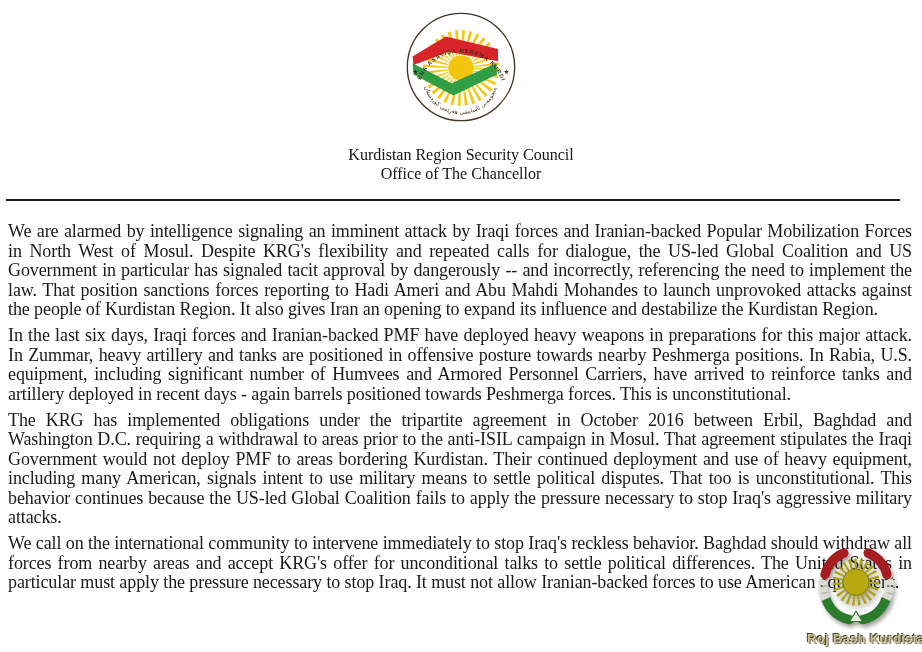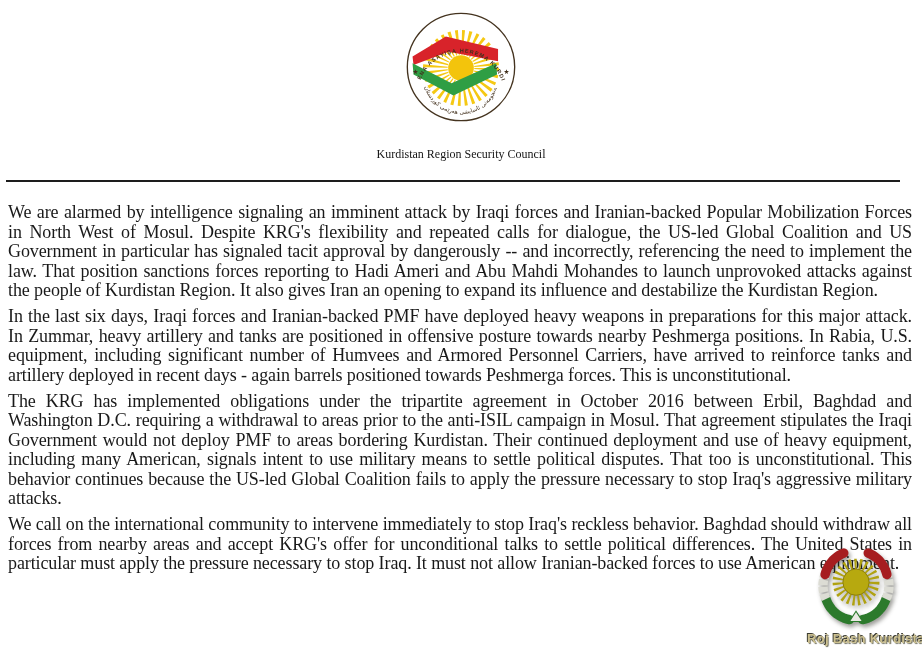--- a/index.html
+++ b/index.html
@@ -10,21 +10,21 @@
     background:#ffffff;
     font-family:"Liberation Serif", serif;
     color:#1b1b1b;
     overflow:hidden;
     margin:0 auto;
   }
   .logo-wrap { display:flex; justify-content:center; padding-top:10px; }
   .org-heading {
     text-align:center;
     margin-top:21px;
-    font-size:12px;
+    font-size:16px;
     line-height:19px;
     color:#151515;
   }
   .divider {
     border:none;
     border-top:2px solid #1d1d1d;
     margin:16px 22px 0 6px;
     height:0;
   }
   .release-block {
@@ -90,20 +90,21 @@
       <text font-family="DejaVu Sans, sans-serif" font-size="6.2" fill="#42301c">
         <textPath href="#arcBot" startOffset="50%" text-anchor="middle">ئەنجومەنی ئاسایشی هەرێمی کوردستان</textPath>
       </text>
       <text x="12" y="67" font-size="7" fill="#42301c" text-anchor="middle">★</text>
       <text x="108" y="67" font-size="7" fill="#42301c" text-anchor="middle">★</text>
     </svg>
   </div>
 
   <div class="org-heading">
     <div>Kurdistan Region Security Council</div>
+    <div>Office of The Chancellor</div>
   </div>
 
   <hr class="divider">
 
 
   <div class="body-text">
     <p>We are alarmed by intelligence signaling an imminent attack by Iraqi forces and Iranian-backed Popular Mobilization Forces in North West of Mosul. Despite KRG's flexibility and repeated calls for dialogue, the US-led Global Coalition and US Government in particular has signaled tacit approval by dangerously -- and incorrectly, referencing the need to implement the law. That position sanctions forces reporting to Hadi Ameri and Abu Mahdi Mohandes to launch unprovoked attacks against the people of Kurdistan Region. It also gives Iran an opening to expand its influence and destabilize the Kurdistan Region.</p>
     <p>In the last six days, Iraqi forces and Iranian-backed PMF have deployed heavy weapons in preparations for this major attack. In Zummar, heavy artillery and tanks are positioned in offensive posture towards nearby Peshmerga positions. In Rabia, U.S. equipment, including significant number of Humvees and Armored Personnel Carriers, have arrived to reinforce tanks and artillery deployed in recent days - again barrels positioned towards Peshmerga forces. This is unconstitutional.</p>
     <p>The KRG has implemented obligations under the tripartite agreement in October 2016 between Erbil, Baghdad and Washington D.C. requiring a withdrawal to areas prior to the anti-ISIL campaign in Mosul. That agreement stipulates the Iraqi Government would not deploy PMF to areas bordering Kurdistan. Their continued deployment and use of heavy equipment, including many American, signals intent to use military means to settle political disputes. That too is unconstitutional. This behavior continues because the US-led Global Coalition fails to apply the pressure necessary to stop Iraq's aggressive military attacks.</p>
     <p>We call on the international community to intervene immediately to stop Iraq's reckless behavior. Baghdad should withdraw all forces from nearby areas and accept KRG's offer for unconditional talks to settle political differences. The United States in particular must apply the pressure necessary to stop Iraq. It must not allow Iranian-backed forces to use American equipment.</p>

